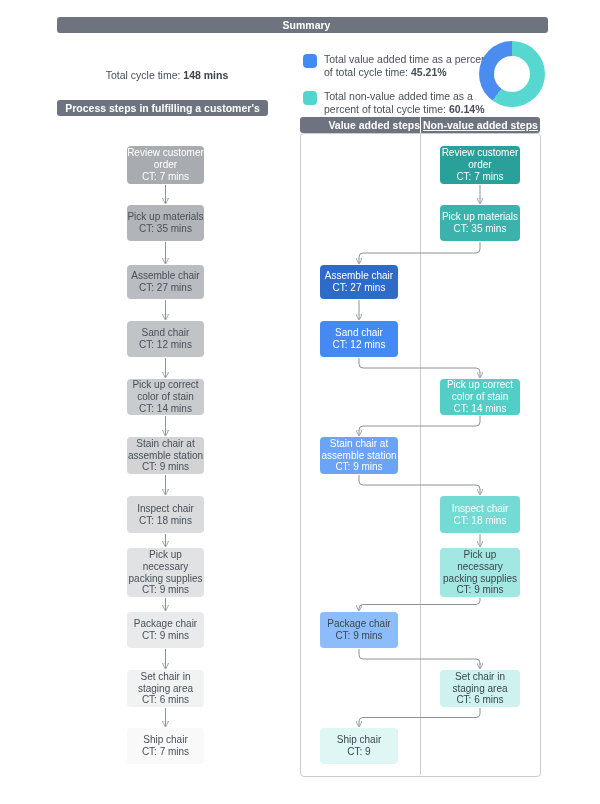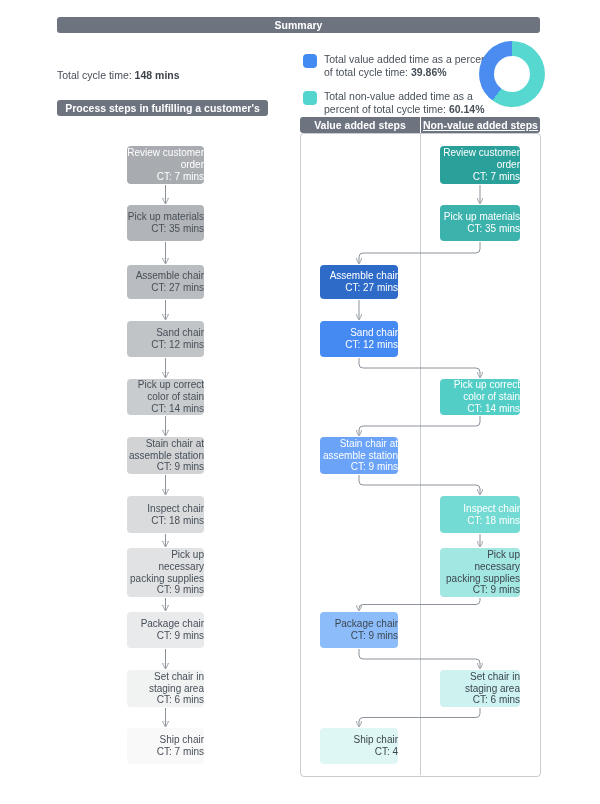--- a/index.html
+++ b/index.html
@@ -5,66 +5,66 @@
   html,body{margin:0;padding:0;background:#fff;}
   #stage{position:relative;width:600px;height:804px;background:#ffffff;
          font-family:"Liberation Sans",sans-serif;color:#474f58;overflow:hidden;}
   .hdr{position:absolute;height:16px;background:#6d7480;border-radius:3px;
        color:#ffffff;font-weight:bold;font-size:10.5px;line-height:16px;text-align:center;}
   .cell-hdr{position:absolute;height:16px;background:#6d7480;color:#fff;font-weight:bold;
        font-size:10.5px;line-height:16px;text-align:center;}
   #flow-frame{position:absolute;left:300px;top:133px;width:239px;height:642px;
        border:1px solid #c9cdd2;border-radius:4px;background:#fff;}
   #flow-divider{position:absolute;left:420px;top:133px;width:0;height:642px;border-left:1px solid #c9cdd2;}
-  #total-cycle{position:absolute;left:57px;top:69px;width:220px;text-align:left;font-size:10.5px;}
+  #total-cycle{position:absolute;left:57px;top:69px;width:220px;text-align:center;font-size:10.5px;}
   #total-cycle b{color:#3c434b;}
   .legend-row{position:absolute;left:303px;width:190px;display:flex;gap:7px;font-size:10.5px;line-height:13px;}
   .swatch{width:14px;height:14px;border-radius:4px;flex:0 0 auto;margin-top:1px;}
   .legend-text{width:178px;}
   #donut{position:absolute;left:479px;top:41px;width:66px;height:66px;border-radius:50%;}
   #donut-hole{position:absolute;left:15px;top:15px;width:36px;height:36px;border-radius:50%;background:#fff;}
   .step{position:absolute;border-radius:4px;display:flex;flex-direction:column;
-        justify-content:center;align-items:flex-end;font-size:10px;line-height:1.18;
+        justify-content:center;align-items:center;font-size:10px;line-height:1.18;
         text-align:center;white-space:nowrap;z-index:2;}
   #connectors{position:absolute;left:0;top:0;width:600px;height:804px;z-index:1;pointer-events:none;}
   #connectors path{fill:none;stroke:#8d939a;stroke-width:1;}
 </style>
 </head>
 <body>
 
 <div id="stage">
 
-  <div class="hdr" style="left:57px;top:17px;width:483px;">Summary</div>
+  <div class="hdr" style="left:57px;top:17px;width:483px;padding-left:8px;">Summary</div>
 
   <div id="total-cycle">
     <span>Total cycle time: </span>
     <b>148 mins</b>
   </div>
 
   <div class="legend-row" style="top:53px;">
     <div class="swatch" id="swatch-0" style="background: rgb(65, 139, 242);"></div>
     <div class="legend-text">
       <span>Total value added time as a percent of total cycle time: </span>
-      <b>39.86%</b>
+      <b>45.21%</b>
     </div>
   </div>
   <div class="legend-row" style="top:90px;">
     <div class="swatch" id="swatch-1" style="background: rgb(82, 213, 206);"></div>
     <div class="legend-text">
       <span>Total non-value added time as a percent of total cycle time: </span>
       <b>60.14%</b>
     </div>
   </div>
 
   <div id="donut" style="background: conic-gradient(rgb(86, 215, 208) 0deg, rgb(86, 215, 208) 60.14%, rgb(74, 140, 240) 60.14%, rgb(74, 140, 240) 100%);">
     <div id="donut-hole"></div>
   </div>
 
   <div class="hdr" style="left:57px;top:100px;width:211px;">Process steps in fulfilling a customer's order</div>
-  <div class="cell-hdr" style="left:300px;top:117px;width:120px;border-radius:3px 0 0 3px;">Value added steps</div>
+  <div class="cell-hdr" style="left:300px;top:117px;width:120px;border-radius:3px 0 0 3px;text-align:right;">Value added steps</div>
   <div class="cell-hdr" style="left:421px;top:117px;width:119px;border-radius:0 3px 3px 0;text-decoration:underline;">Non-value added steps</div>
 
   <div id="flow-frame"></div>
   <div id="flow-divider"></div>
 
   <svg id="connectors">
     <defs>
       <marker id="ah" viewBox="0 0 8 8" refX="6.5" refY="4" markerWidth="6.5" markerHeight="6.5" orient="auto">
         <path d="M0,0 L8,4 L0,8 z" fill="#565c63" stroke="none"></path>
       </marker>
@@ -182,15 +182,15 @@
       <div>Set chair in</div>
       <div>staging area</div>
       <div>CT: 6 mins</div>
     </div>
     <div class="step" style="left: 127px; top: 728px; width: 77px; height: 36px; background: rgb(249, 249, 249); color: rgb(71, 79, 88);">
       <div>Ship chair</div>
       <div>CT: 7 mins</div>
     </div>
     <div class="step" style="left: 320px; top: 728px; width: 78px; height: 36px; background: rgb(222, 246, 244); color: rgb(60, 70, 78);">
       <div>Ship chair</div>
-      <div>CT: 4</div>
+      <div>CT: 9</div>
     </div>
   </div>
 
 </body></html>

